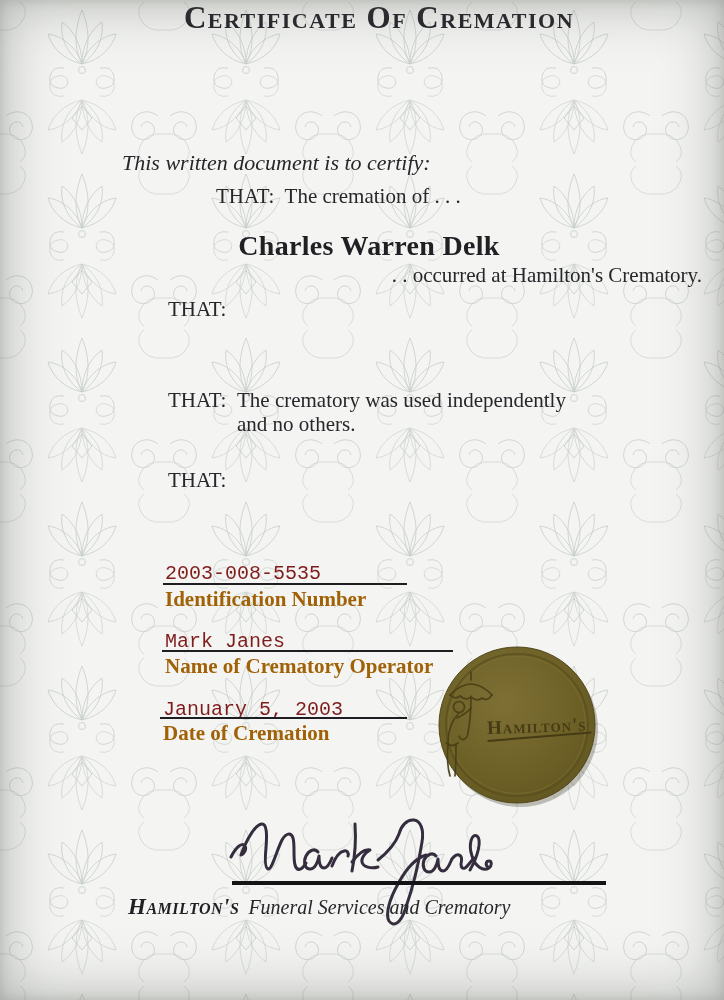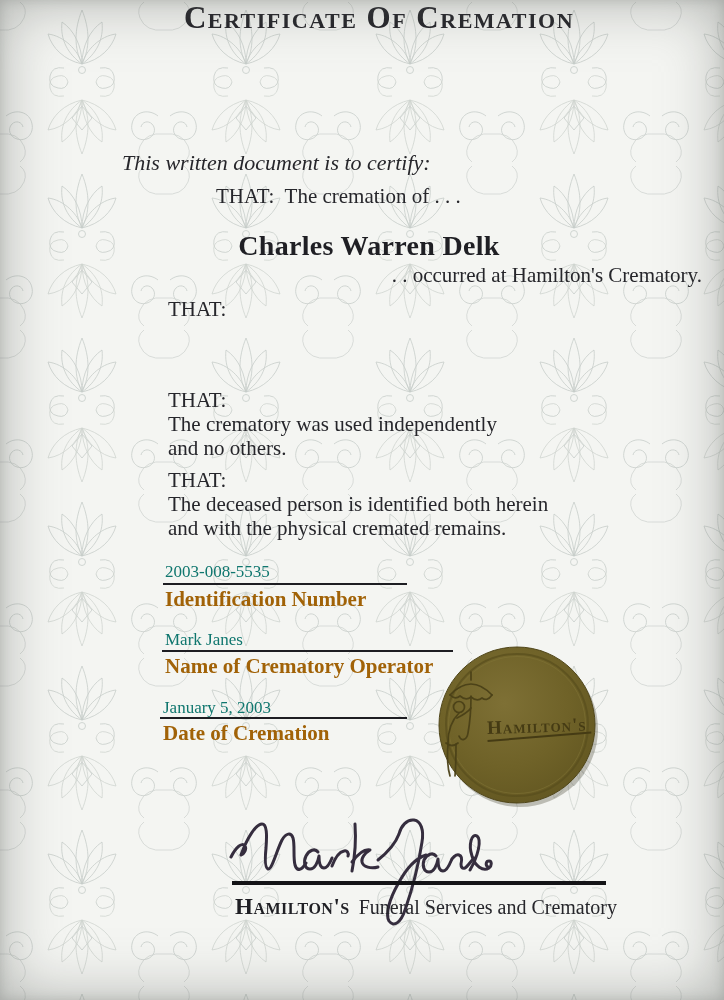--- a/index.html
+++ b/index.html
@@ -22,28 +22,28 @@
     text-align:center;
     font-size:31px;font-weight:bold;
     font-variant:small-caps;letter-spacing:1.5px;
     color:#222227;
   }
   .intro{left:122px;top:150px;font-style:italic;font-size:22px;white-space:pre;}
   .certify-line{left:168px;top:184px;font-size:21px;white-space:pre;margin-left:48px;}
   .deceased{left:12px;top:230px;width:714px;text-align:center;
     font-size:28px;font-weight:bold;letter-spacing:.3px;color:#1f1f24;}
   .occurred{left:0;top:263px;width:702px;text-align:right;font-size:21px;}
-  .that-block{left:168px;display:flex;font-size:21px;line-height:24px;flex-direction:column;}
+  .that-block{left:168px;display:flex;font-size:21px;line-height:24px;}
   .that-label{width:69px;flex:none;}
   .that-lines div{white-space:nowrap;}
-  .fld-value{font-family:Liberation Serif, serif;font-size:17px;color:#0f766e;white-space:nowrap;}
+  .fld-value{font-family:Liberation Mono, monospace;font-size:20px;color:#7f1d1d;white-space:nowrap;}
   .fld-line{height:2px;background:#1d1d22;}
   .fld-label{font-size:21px;color:#a16207;white-space:nowrap;font-weight:bold;}
   .sig-line{left:232px;top:881px;width:374px;height:4px;background:#141417;}
-  .footer{left:128px;top:894px;width:596px;text-align:center;white-space:nowrap;}
+  .footer{left:128px;top:894px;width:596px;white-space:nowrap;font-style:italic;}
   .footer .brand{font-variant:small-caps;font-weight:bold;font-size:23px;letter-spacing:.5px;margin-right:9px;color:#1f1f24;}
   .footer .rest{font-size:20px;color:#26262b;}
   .seal-text{
     font-family:"Liberation Serif", serif;
     font-variant:small-caps;font-size:19px;letter-spacing:1px;
     fill:#453b14;font-weight:bold;
   }
 </style>
 </head>
 <body>
@@ -103,25 +103,20 @@
   <div class="abs that-block" style="top:388px;">
     <div class="that-label">THAT:</div>
     <div class="that-lines">
       <div>The crematory was used independently</div>
       <div>and no others.</div>
     </div>
   </div>
 
   <div class="abs that-block" style="top:468px;">
     <div class="that-label">THAT:</div>
-    <div class="that-lines">
-      <div>The deceased person is identified both herein</div>
-      <div>and with the physical cremated remains.</div>
-      <div></div>
-    </div>
   </div>
 
   <div class="abs fld-value" style="left:165px;top:562px;">2003-008-5535</div>
   <div class="abs fld-line" style="left:163px;top:583px;width:244px;"></div>
   <div class="abs fld-label" style="left:165px;top:587px;">Identification Number</div>
 
   <div class="abs fld-value" style="left:165px;top:630px;">Mark Janes</div>
   <div class="abs fld-line" style="left:162px;top:650px;width:291px;"></div>
   <div class="abs fld-label" style="left:165px;top:654px;">Name of Crematory Operator</div>
 

